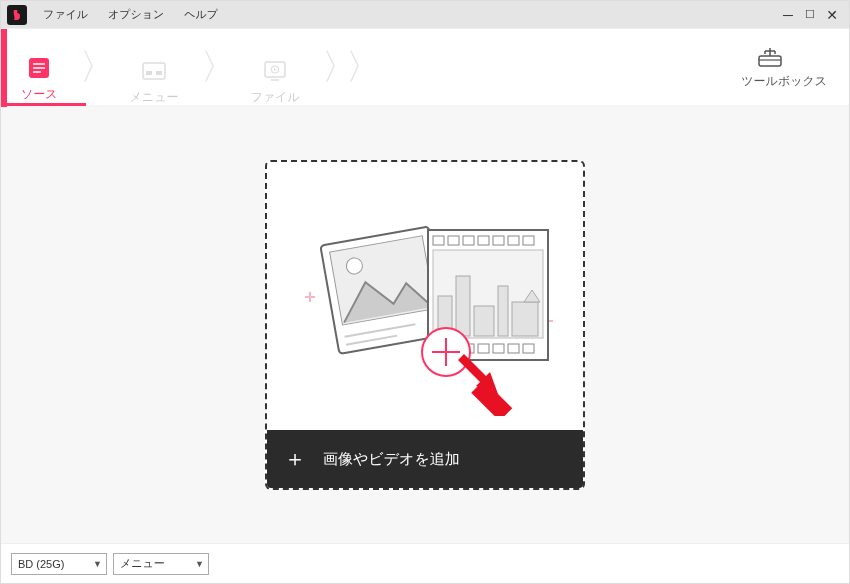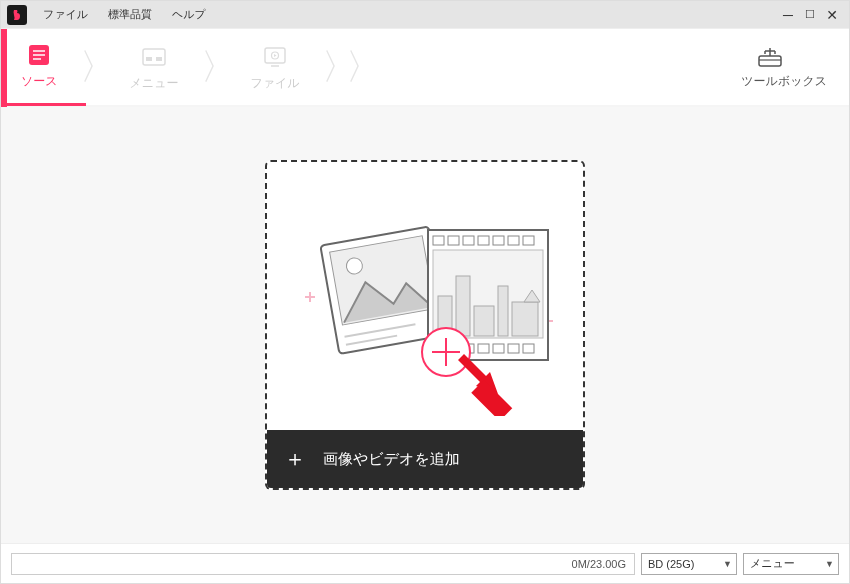--- a/index.html
+++ b/index.html
@@ -5,21 +5,21 @@
   * { box-sizing: border-box; margin: 0; padding: 0; }
   body { width: 850px; height: 584px; font-family: "Meiryo", "Hiragino Sans", sans-serif; font-size: 12px; background: #fff; overflow: hidden; border: 1px solid #ddd; }
   .menubar { height: 28px; display: flex; align-items: center; background: #e5e5e5; border-bottom: 1px solid #eee; }
   .app-icon { width: 20px; height: 20px; margin: 0 6px; background: #1a1a1a; border-radius: 3px; display: flex; align-items: center; justify-content: center; }
   .app-icon svg { width: 14px; height: 14px; }
   .menu-item { padding: 0 10px; font-size: 11px; color: #333; cursor: pointer; }
   .window-controls { margin-left: auto; display: flex; gap: 8px; padding-right: 10px; }
   .wc { width: 14px; height: 14px; display: flex; align-items: center; justify-content: center; cursor: pointer; font-size: 14px; color: #333; }
   .stepbar { height: 78px; display: flex; align-items: center; padding: 0 10px 0 0; border-bottom: 2px solid #f5f5f5; position: relative; }
   .accent-strip { position: absolute; left: 0; top: 0; width: 6px; height: 78px; background: #ff3366; }
-  .step { position: relative; height: 78px; display: flex; flex-direction: column; align-items: center; justify-content: center; padding: 0 28px 0 20px; gap: 4px; }
+  .step { position: relative; height: 78px; display: flex; flex-direction: column; align-items: center; justify-content: flex-end; padding: 0 28px 0 20px; gap: 4px; }
   .step-icon { width: 28px; height: 28px; display: flex; align-items: center; justify-content: center; }
   .step-label { font-size: 12px; color: #ccc; }
   .step.active .step-label { color: #ff3366; }
   .step.active { border-bottom: 3px solid #ff3366; }
   .step-sep { color: #e5e5e5; font-size: 36px; margin: 0 -6px; line-height: 1; font-family: sans-serif; }
   .toolbox { margin-left: auto; display: flex; flex-direction: column; align-items: center; gap: 4px; padding-right: 12px; }
   .toolbox-icon { width: 28px; height: 24px; display: flex; align-items: center; justify-content: center; }
   .toolbox-label { font-size: 12px; color: #555; margin-left: 28px; }
   .main { height: 436px; background: #f7f7f7; display: flex; align-items: center; justify-content: center; }
   .dropzone { width: 320px; height: 330px; background: #fff; border: 2px dashed #333; border-radius: 6px; display: flex; flex-direction: column; overflow: hidden; }
@@ -37,21 +37,21 @@
 </head>
 <body>
 
 <div class="menubar">
   <div class="app-icon">
     <svg viewBox="0 0 14 14">
         <path d="M4 2 Q3 4 4 7 Q5 10 4 12 L7 12 Q10 12 10 8 Q10 5 7 5 Q8 3 7 2 Z" fill="#ff3366"></path>
       </svg>
   </div>
   <div class="menu-item">ファイル</div>
-  <div class="menu-item">標準品質</div>
+  <div class="menu-item">オプション</div>
   <div class="menu-item">ヘルプ</div>
   <div class="window-controls">
     <div class="wc">─</div>
     <div class="wc" style="font-size:11px;">☐</div>
     <div class="wc">✕</div>
   </div>
 </div>
 
 <div class="stepbar">
   <div class="accent-strip"></div>
@@ -168,23 +168,20 @@
       </svg>
     </div>
     <div class="add-button">
       <div class="plus-cell">＋</div>
       <div class="add-text">画像やビデオを追加</div>
     </div>
   </div>
 </div>
 
 <div class="statusbar">
-  <div class="progress-wrap">
-    <span>0M/23.00G</span>
-  </div>
   <div class="combo disc">
     <span>BD (25G)</span>
     <span class="caret" style="margin-left:auto;">▼</span>
   </div>
   <div class="combo quality">
     <span>メニュー</span>
     <span class="caret" style="margin-left:auto;">▼</span>
   </div>
 </div>
 

